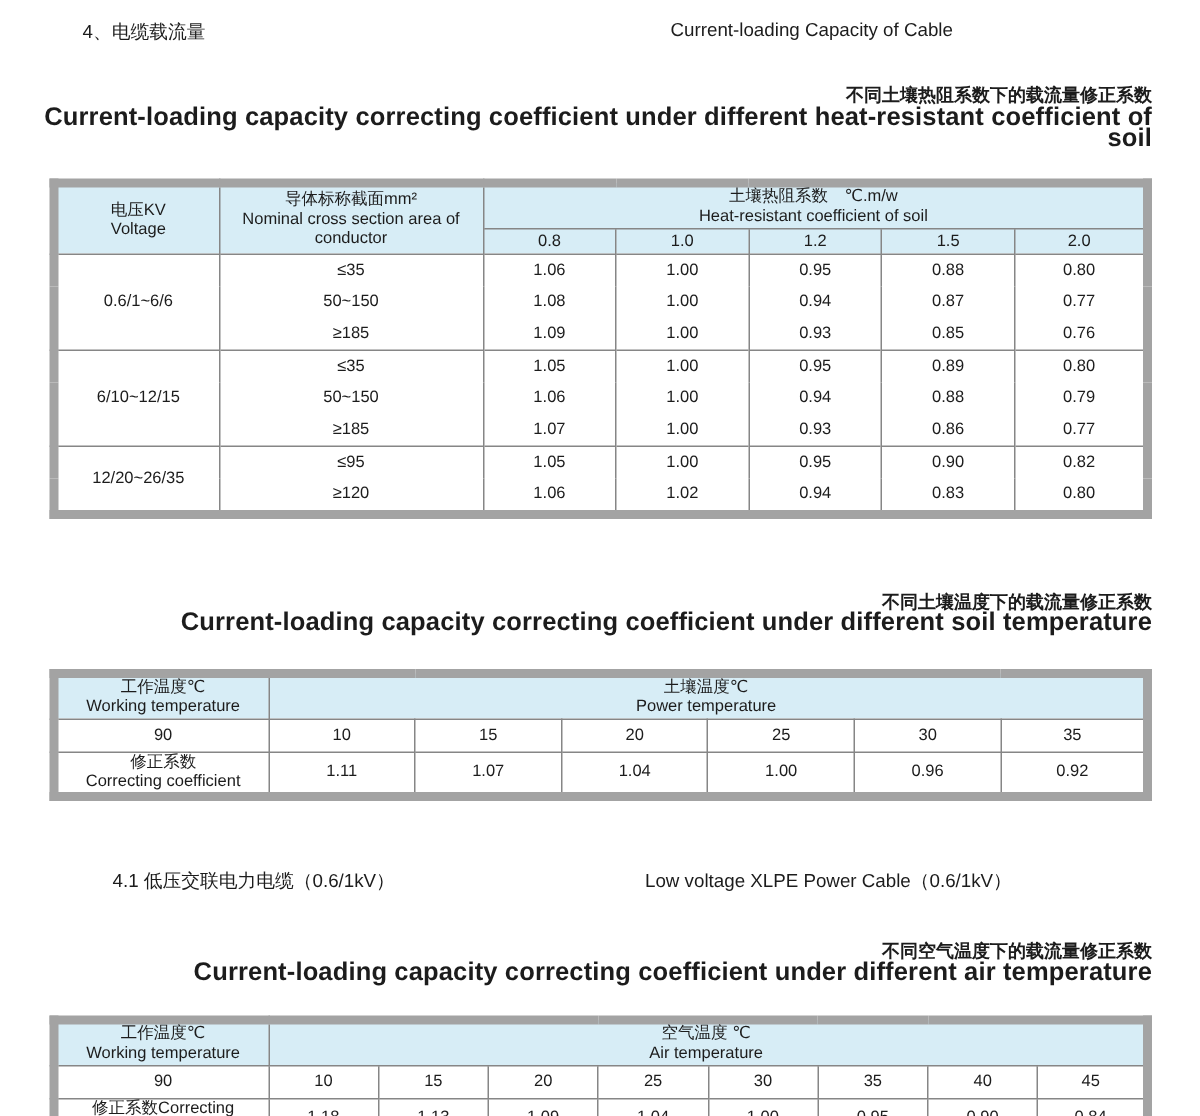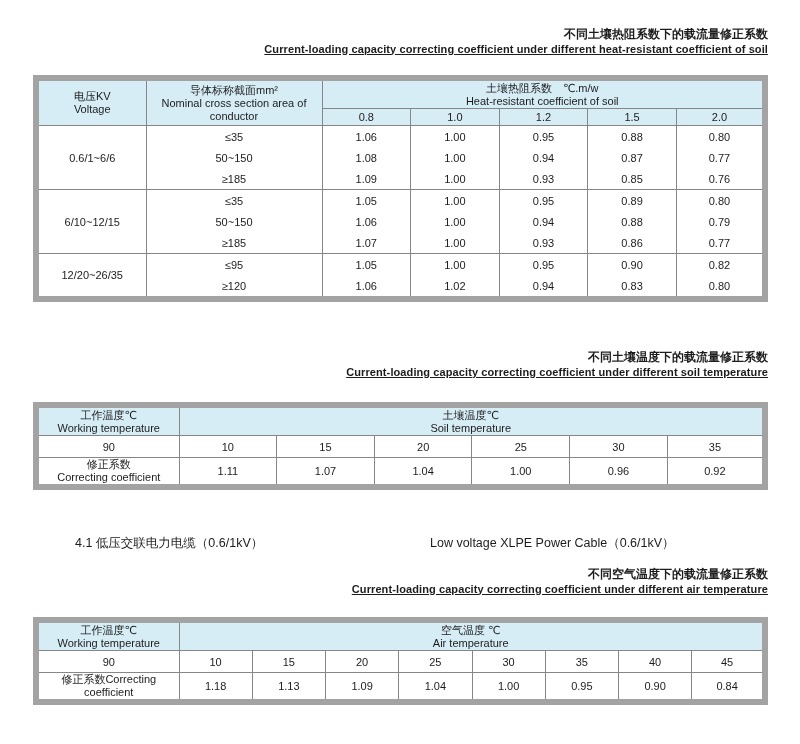--- a/index.html
+++ b/index.html
@@ -28,25 +28,25 @@
   .topline .en { position: absolute; left: 447px; top: 13px; }
 
   
   .titleblock {
     text-align: right;
     padding-right: 32px;
     font-weight: bold;
     line-height: 14.5px;
   }
   .titleblock .t-cn { font-size: 12px; }
-  .titleblock .t-en { font-size: 11px; letter-spacing: 0.1px; text-decoration: underline; }
+  .titleblock .t-en { font-size: 17px; letter-spacing: 0.1px; }
 
   .tb1 { margin-top: 27px; }
   .tb2 { margin-top: 48px; }
-  .tb3 { margin-top: 16px; padding-left: 12px; }
+  .tb3 { margin-top: 32px; padding-left: 12px; }
 
   
   .subline {
     position: relative;
     height: 16px;
     margin-top: 45px;
     font-size: 12.5px;
   }
   .subline .cn { position: absolute; left: 55px; top: 0; margin-left: 20px; }
   .subline .en { position: absolute; left: 430px; top: 0; }
@@ -85,20 +85,24 @@
   .t2 tbody tr.r90 td, .t3 tbody tr.r90 td { height: 21px; }
   .t2 tbody tr.rc td, .t3 tbody tr.rc td { height: 26px; line-height: 13px; }
   .tbl2 { margin-top: 23px; }
   .tbl3 { margin-top: 21px; }
 </style>
 </head>
 <body>
 
 <div class="page">
 
+  <div class="topline">
+    <span class="cn">4、电缆载流量</span>
+    <span class="en">Current-loading Capacity of Cable</span>
+  </div>
 
   <div class="titleblock tb1">
     <div class="t-cn">不同土壤热阻系数下的载流量修正系数</div>
     <div class="t-en">Current-loading capacity correcting coefficient under different heat-resistant coefficient of soil</div>
   </div>
 
   <table class="t1">
     <colgroup>
         <col style="width:110px">
         <col style="width:176px">
@@ -218,21 +222,21 @@
         <col>
       </colgroup>
     <thead>
       <tr>
         <th>
           <div class="hdr2">工作温度℃</div>
           <div class="hdr2">Working temperature</div>
         </th>
         <th colspan="6">
           <div class="hdr2">土壤温度℃</div>
-          <div class="hdr2">Soil temperature</div>
+          <div class="hdr2">Power temperature</div>
         </th>
       </tr>
     </thead>
     <tbody>
       <tr class="r90">
         <td>90</td>
         <td>10</td>
         <td>15</td>
         <td>20</td>
         <td>25</td>

